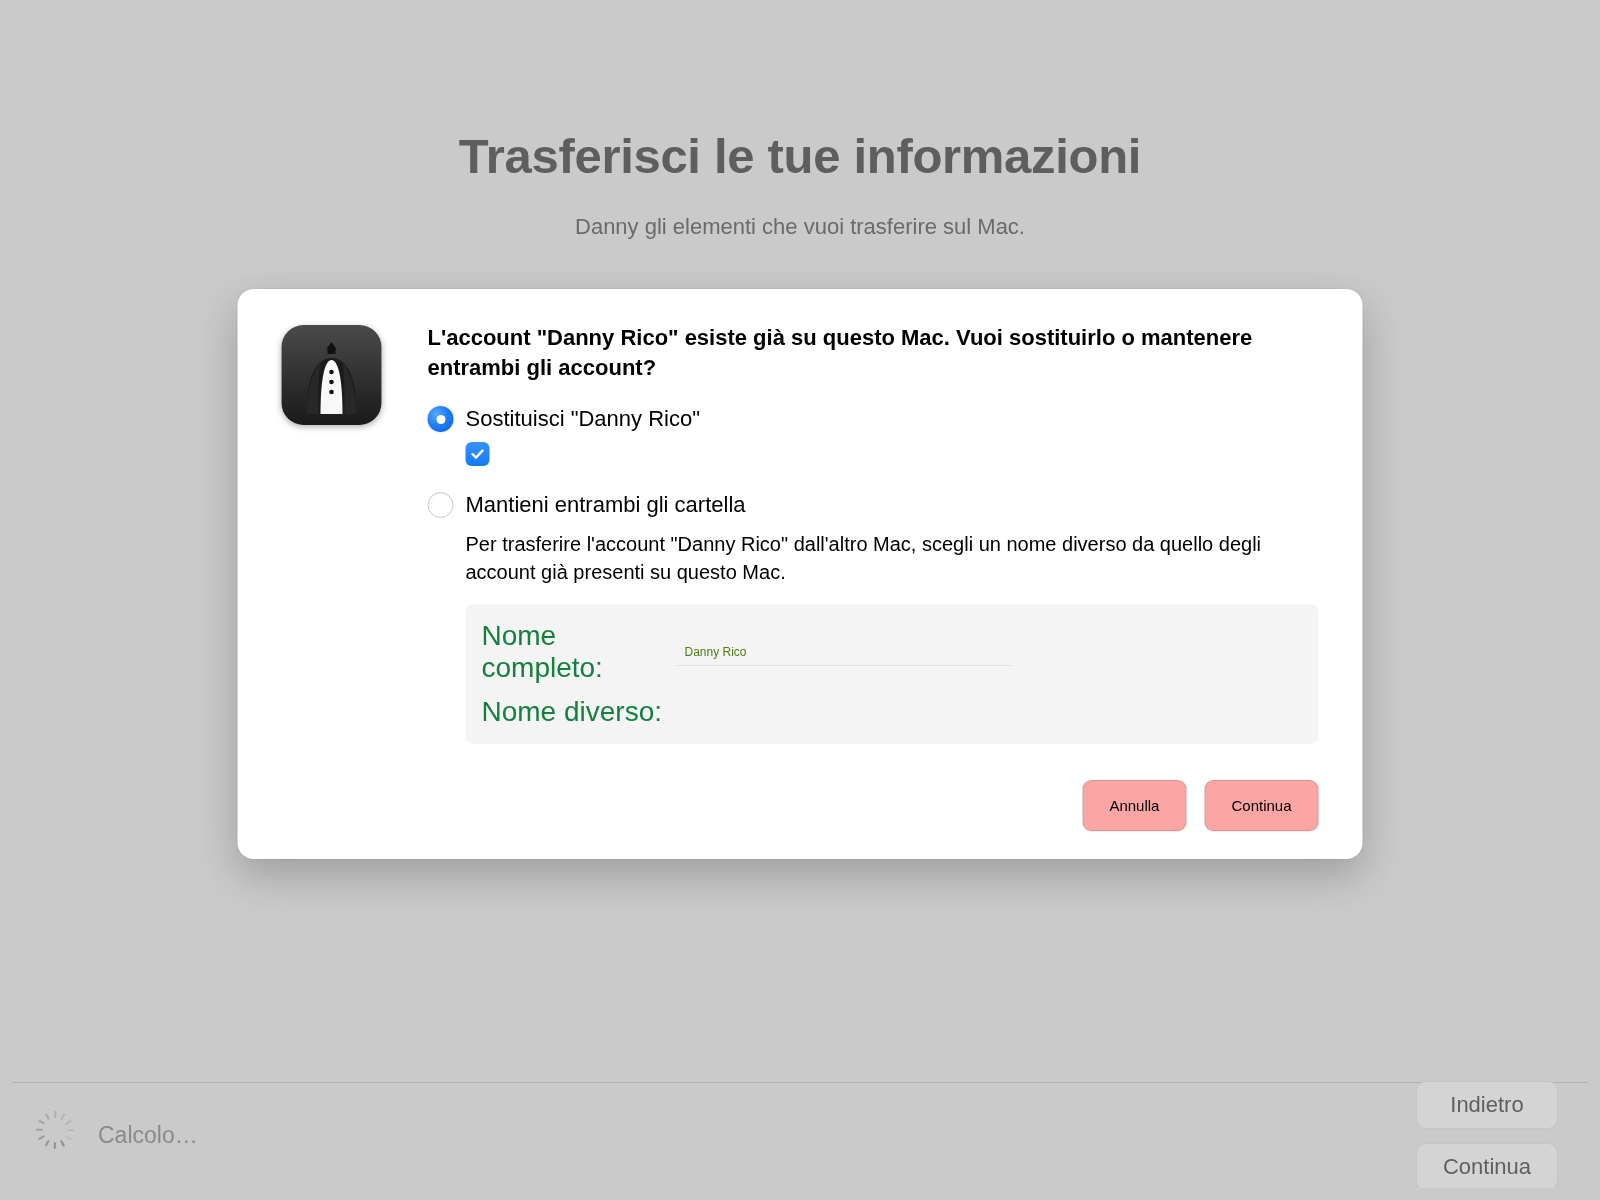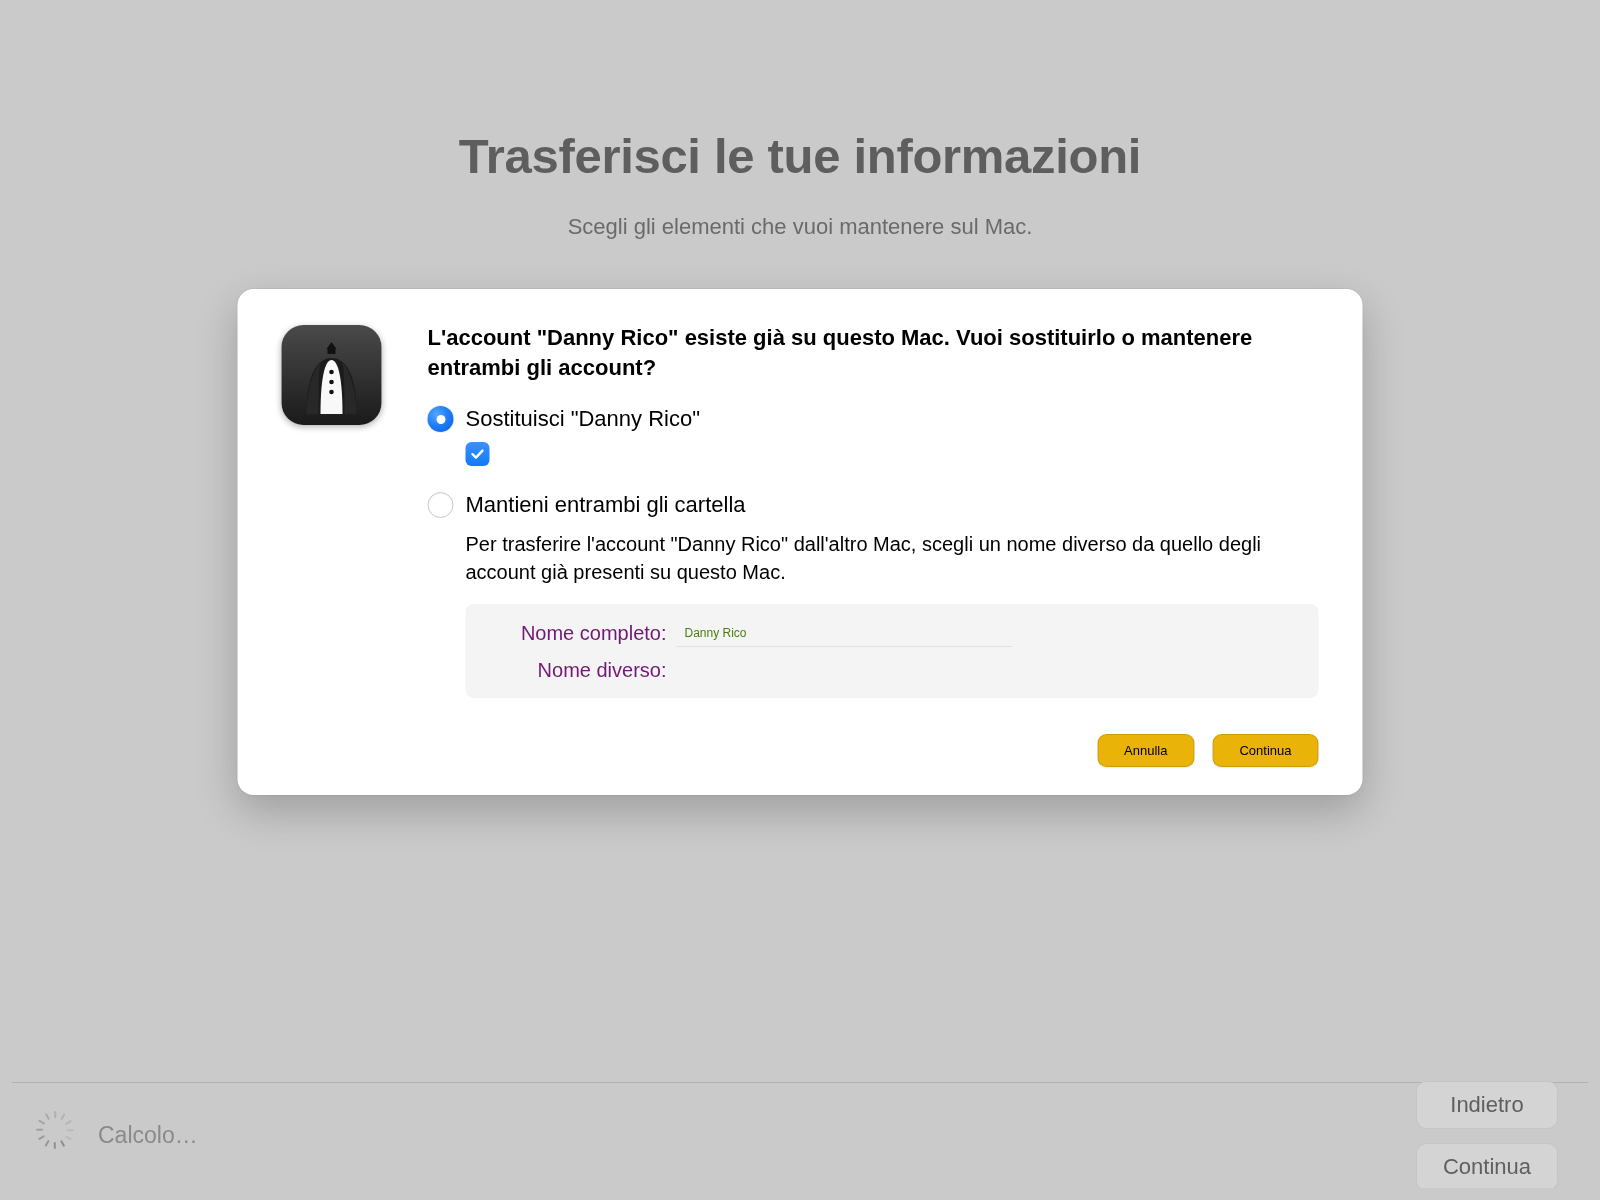--- a/index.html
+++ b/index.html
@@ -156,46 +156,45 @@
       padding: 10px 16px 10px 16px;
       margin-bottom: 36px;
     }
     .form-row {
       display: flex;
       align-items: center;
       padding: 6px 0;
     }
     .form-label {
       width: 195px;
-      text-align: right;
-      font-size: 20px;
-      color: #701a75;
+      font-size: 28px;
+      color: #15803d;
       padding-right: 10px;
     }
     .form-input {
       width: 336px;
       font-size: 12px;
       color: #4d7c0f;
       padding: 6px 8px;
       border: none;
       border-bottom: 1px solid #e1e1e1;
       background: transparent;
       outline: none;
     }
     .dialog-buttons {
       display: flex;
       justify-content: flex-end;
       gap: 18px;
     }
     .btn {
-      font-size: 13px;
-      color: #000;
-      padding: 8px 26px;
+      font-size: 15px;
+      color: #000;
+      padding: 16px 26px;
       border-radius: 9px;
-      background: #eab308;
+      background: #fca5a5;
       border: 1px solid rgba(0,0,0,0.12);
       box-shadow: 0 1px 1.5px rgba(0,0,0,0.08);
       cursor: pointer;
     }
     .bottom-bar {
       position: absolute;
       bottom: 0;
       left: 0;
       right: 0;
       height: 106px;
@@ -240,21 +239,21 @@
       background: #d4d4d4;
       border: 1px solid rgba(0,0,0,0.07);
       cursor: default;
     }
   </style>
 </head>
 <body>
 
 <div class="window">
   <div class="bg-title">Trasferisci le tue informazioni</div>
-  <div class="bg-subtitle">Scegli gli elementi che vuoi mantenere sul Mac.</div>
+  <div class="bg-subtitle">Danny gli elementi che vuoi trasferire sul Mac.</div>
 
   <div class="dialog">
     <div class="dialog-icon">
       <div class="tux-icon">
         <svg width="70" height="78" viewBox="0 0 70 78">
           <path d="M35 6 L30 13 L40 13 Z" fill="#111"></path>
           <rect x="31" y="13" width="8" height="5" fill="#111"></rect>
           <path d="M10 78 C10 40 20 22 35 22 C50 22 60 40 60 78 Z" fill="#1b1b1b"></path>
           <path d="M24 78 C24 44 28 24 35 24 C42 24 46 44 46 78 Z" fill="#f8f8f8"></path>
           <path d="M10 78 C10 60 15 36 24 26 C22 36 22 58 22 78 Z" fill="#282828"></path>

